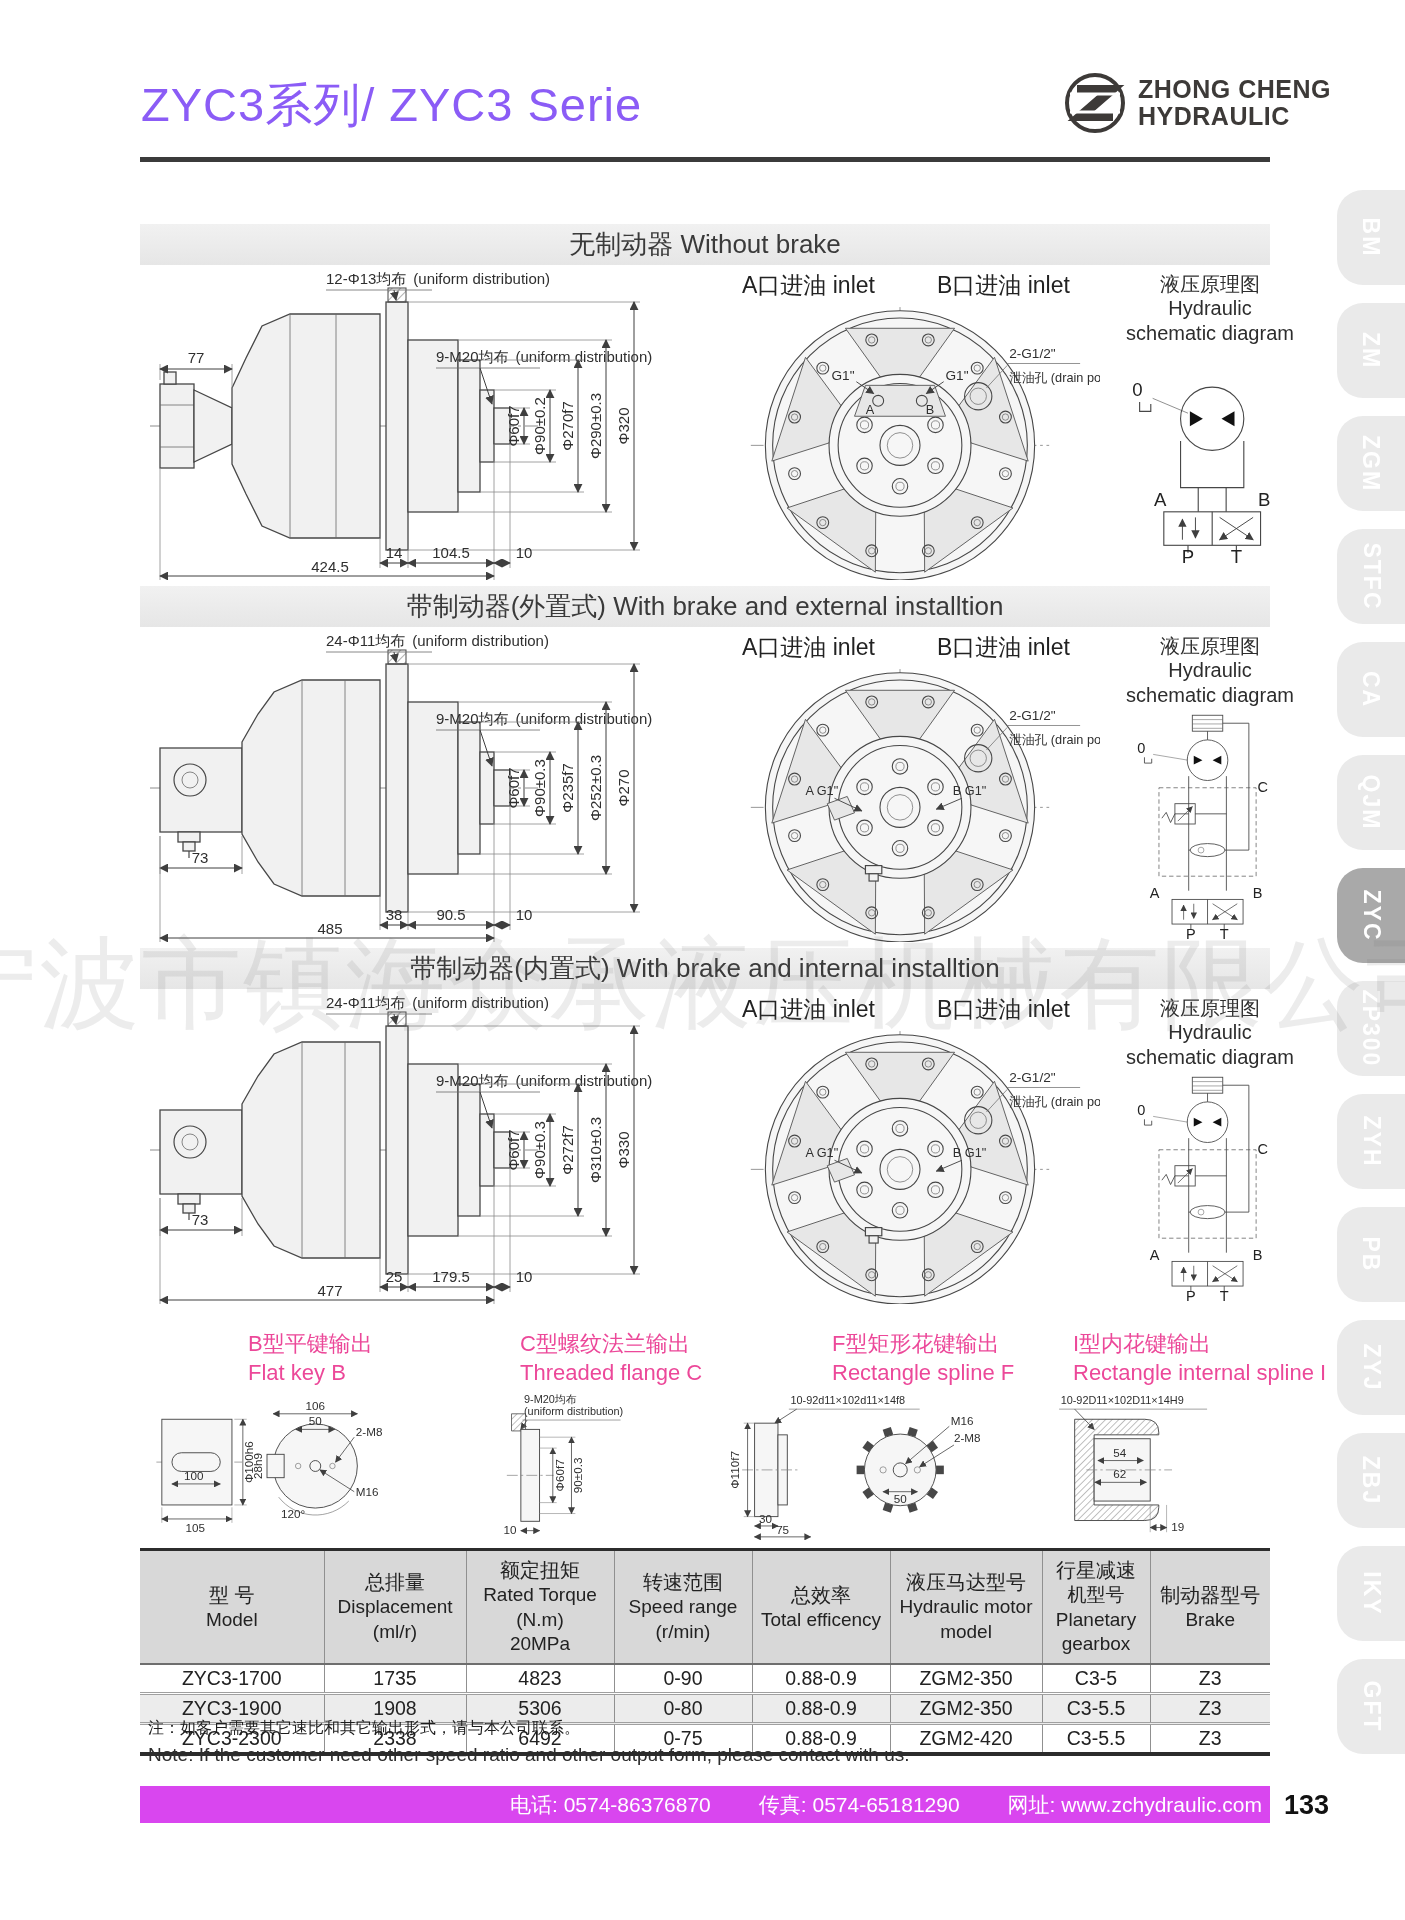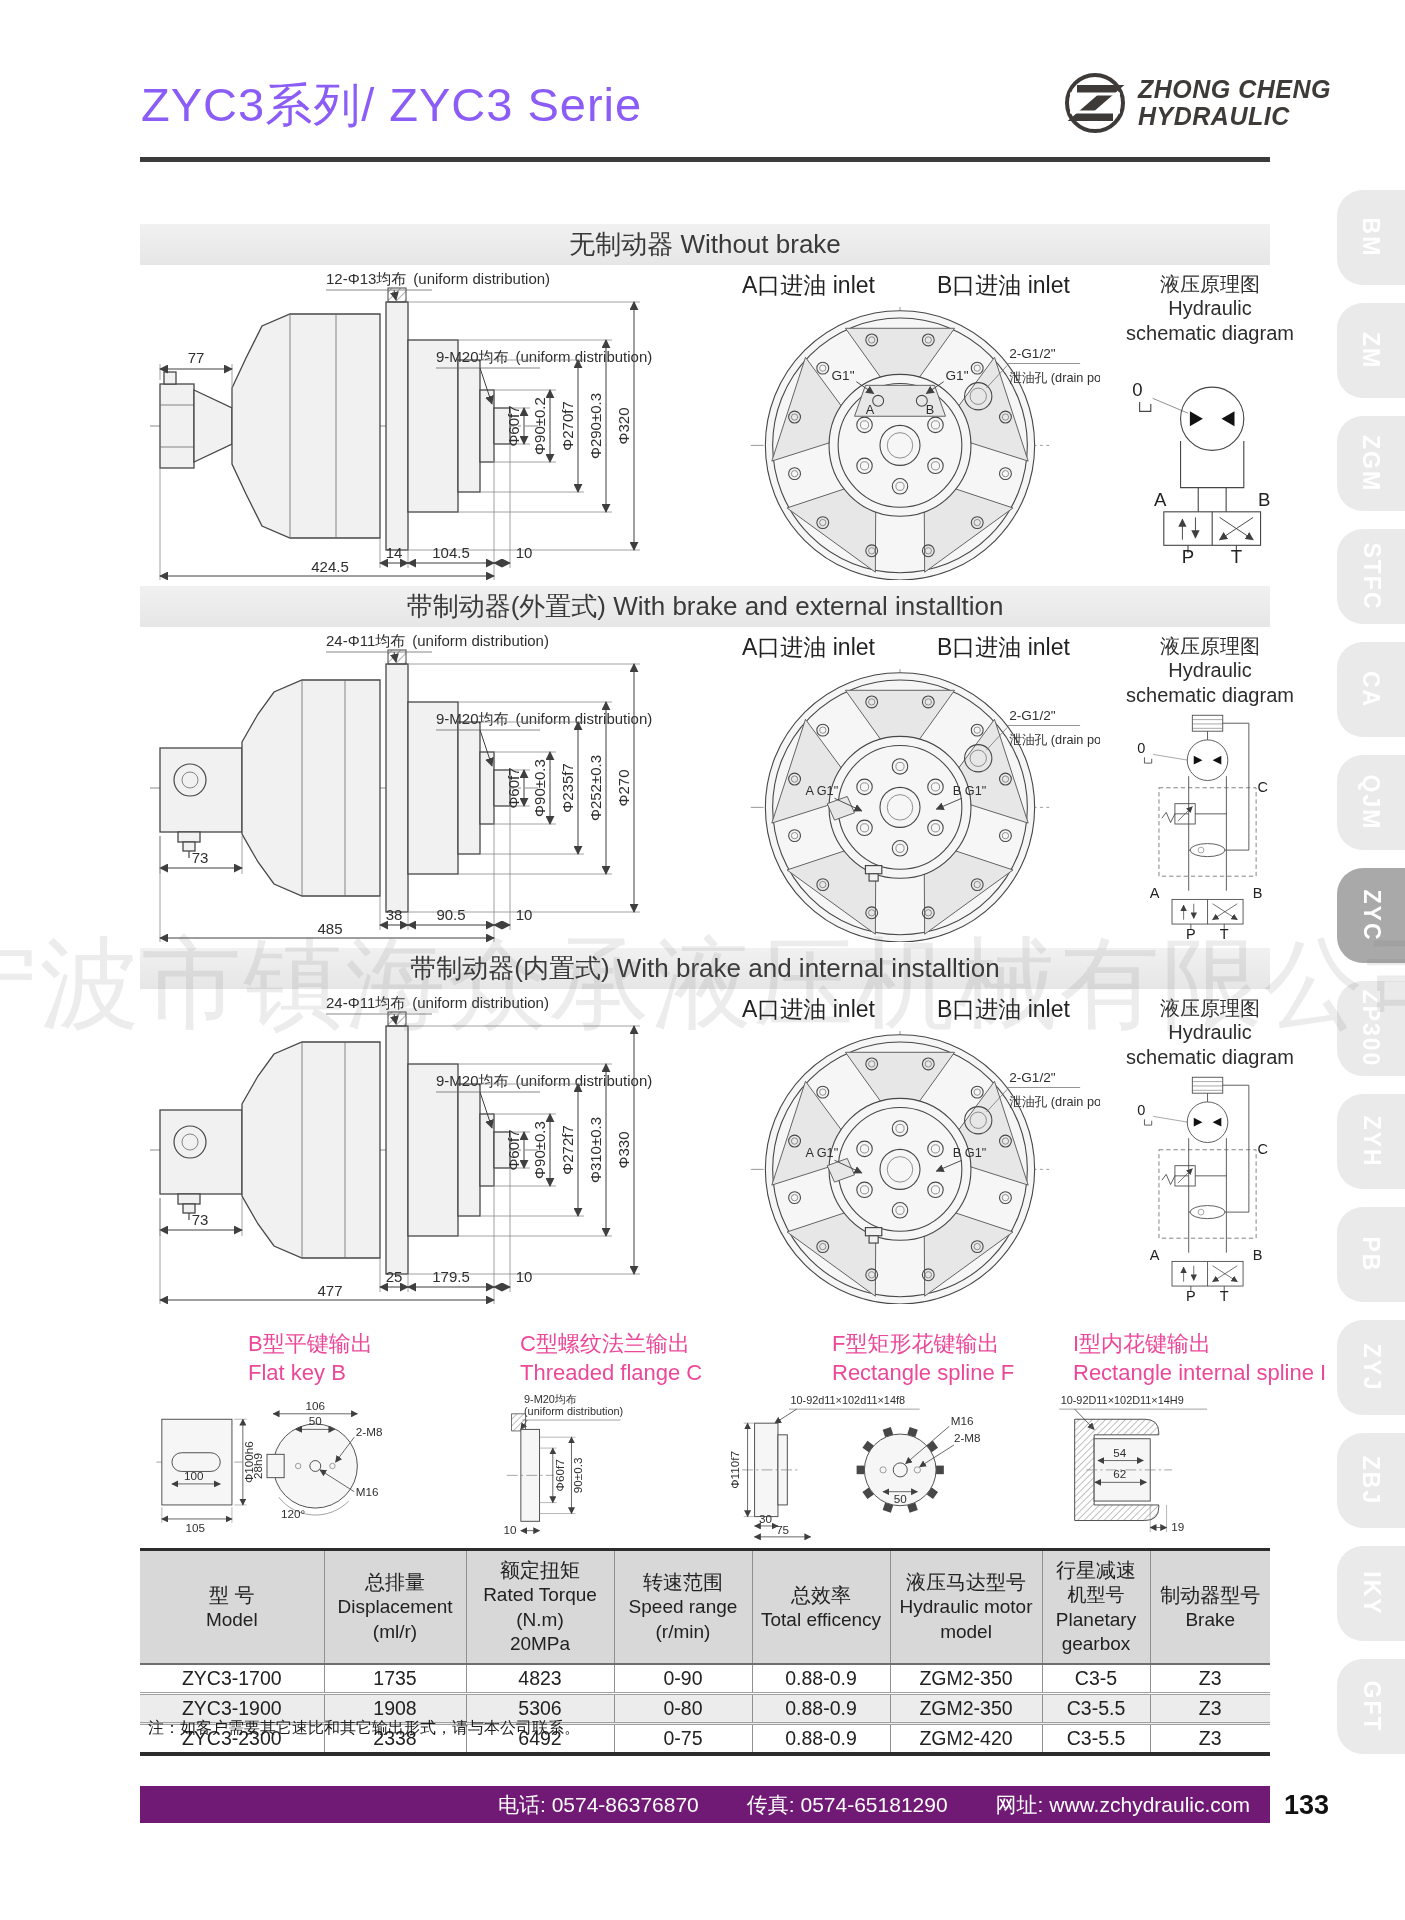--- a/index.html
+++ b/index.html
@@ -4,21 +4,21 @@
 <style>
   html,body{margin:0;padding:0;background:#e8e8e8}
   .page{position:relative;width:1405px;height:1920px;background:#ffffff;overflow:hidden;
         font-family:"Liberation Sans","DejaVu Sans",sans-serif;color:#2b2b2b}
   svg text{font-family:"Liberation Sans","DejaVu Sans",sans-serif}
 
   
   .page-title{position:absolute;left:141px;top:74px;font-size:47px;letter-spacing:1px;color:#8b5cf6;white-space:nowrap}
   .title-rule{position:absolute;left:140px;top:157px;width:1130px;height:5px;background:#3b3b3b}
   .logo{position:absolute;left:1062px;top:70px;display:flex;align-items:center;gap:10px}
-  .logo-text{font-style:italic;font-weight:bold;font-size:25px;line-height:1.1;color:#3d3a38;letter-spacing:.5px;white-space:nowrap}
+  .logo-text{font-weight:bold;font-size:25px;line-height:1.1;color:#3d3a38;letter-spacing:.5px;white-space:nowrap}
 
   
   .side-tab{position:absolute;left:1337px;width:68px;height:95px;background:#eaeaea;
             border-radius:26px 0 0 26px;display:flex;align-items:center;justify-content:center}
   .side-tab span{transform:rotate(90deg);color:#ffffff;font-weight:bold;font-size:23px;letter-spacing:2px;white-space:nowrap}
   .side-tab.active{background:#a9a9a9}
 
   
   .band{position:absolute;left:140px;width:1130px;height:41px;background:linear-gradient(180deg,#f1f1f1,#e6e6e6);
         display:flex;align-items:center;justify-content:center;font-size:26px;color:#3a3a3a;white-space:nowrap}
@@ -58,22 +58,22 @@
   .spec-table th span:first-child{font-size:20px}
   .spec-table td{text-align:center;font-size:19.5px;color:#222;height:27px;padding:0 2px}
   .spec-table td,.spec-table th{border-left:1px solid #909090}
   .spec-table td:first-child,.spec-table th:first-child{border-left:none}
   .spec-table tbody tr + tr td{border-top:3px double #a0a0a0}
   .spec-table tbody tr:nth-child(2){background:#ececec}
 
   .note-line-zh{position:absolute;left:148px;top:1718px;font-size:16px;color:#1d1d1d}
   .note-line-en{position:absolute;left:148px;top:1744px;font-size:19px;color:#2c2c2c}
 
-  .footer-bar{position:absolute;left:140px;top:1786px;width:1130px;height:37px;background:#701a75;
-              display:flex;align-items:center;justify-content:flex-end;gap:48px;padding-right:20px;box-sizing:border-box}
+  .footer-bar{position:absolute;left:140px;top:1786px;width:1130px;height:37px;background:#d946ef;
+              display:flex;align-items:center;justify-content:flex-end;gap:48px;padding-right:8px;box-sizing:border-box}
   .footer-bar span{color:#ffffff;font-size:21px;white-space:nowrap}
   .page-num{position:absolute;left:1284px;top:1790px;font-size:27px;font-weight:bold;color:#111}
 </style>
 </head>
 <body>
 
 <div class="page">
 
   <svg style="position:absolute;width:0;height:0" aria-hidden="true">
     <defs>
@@ -973,20 +973,21 @@
           <td>0-75</td>
         <td>0.88-0.9</td>
           <td>ZGM2-420</td>
         <td>C3-5.5</td>
           <td>Z3</td>
       </tr>
     </tbody>
   </table>
 
   <div class="note-line-zh">注：如客户需要其它速比和其它输出形式，请与本公司联系。</div>
+  <div class="note-line-en">Note: If the customer need other speed ratio and other output form, please contact with us.</div>
 
   <div class="footer-bar">
     <span>电话: 0574-86376870</span>
     <span>传真: 0574-65181290</span>
     <span>网址: www.zchydraulic.com</span>
   </div>
   <div class="page-num">133</div>
 
 </div>
 

